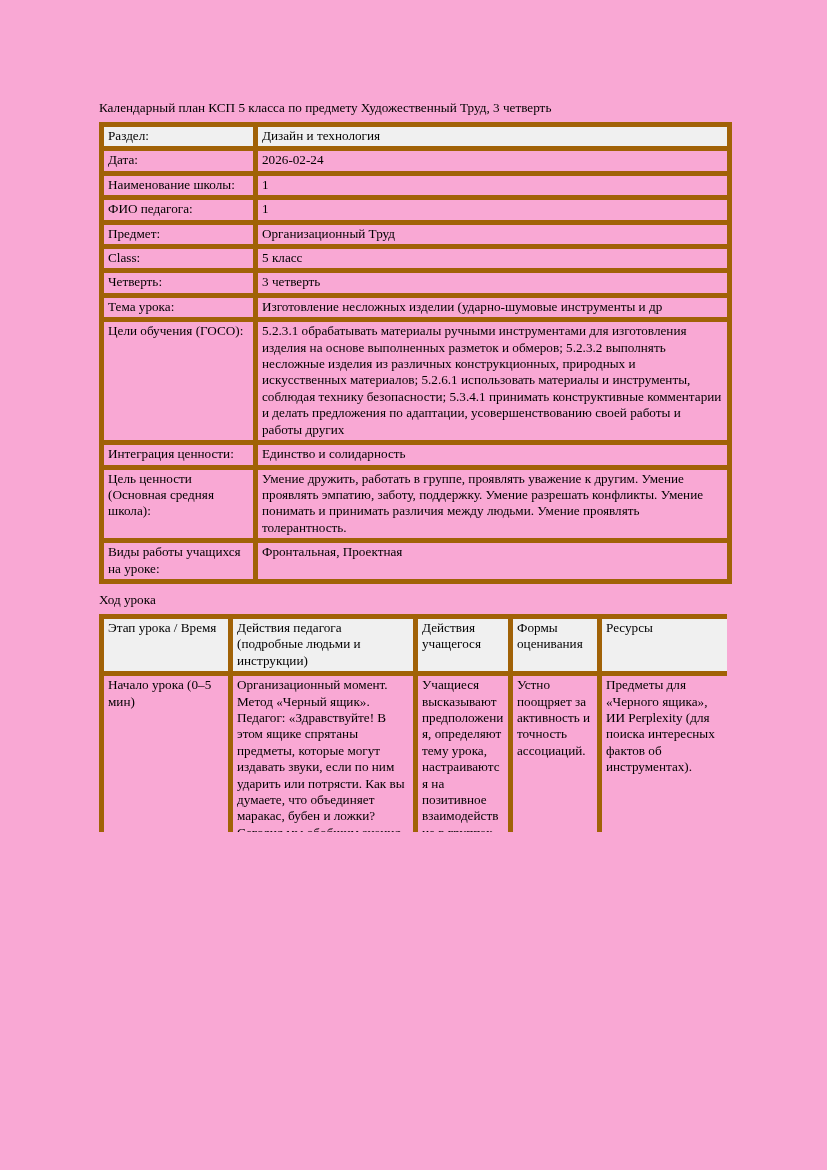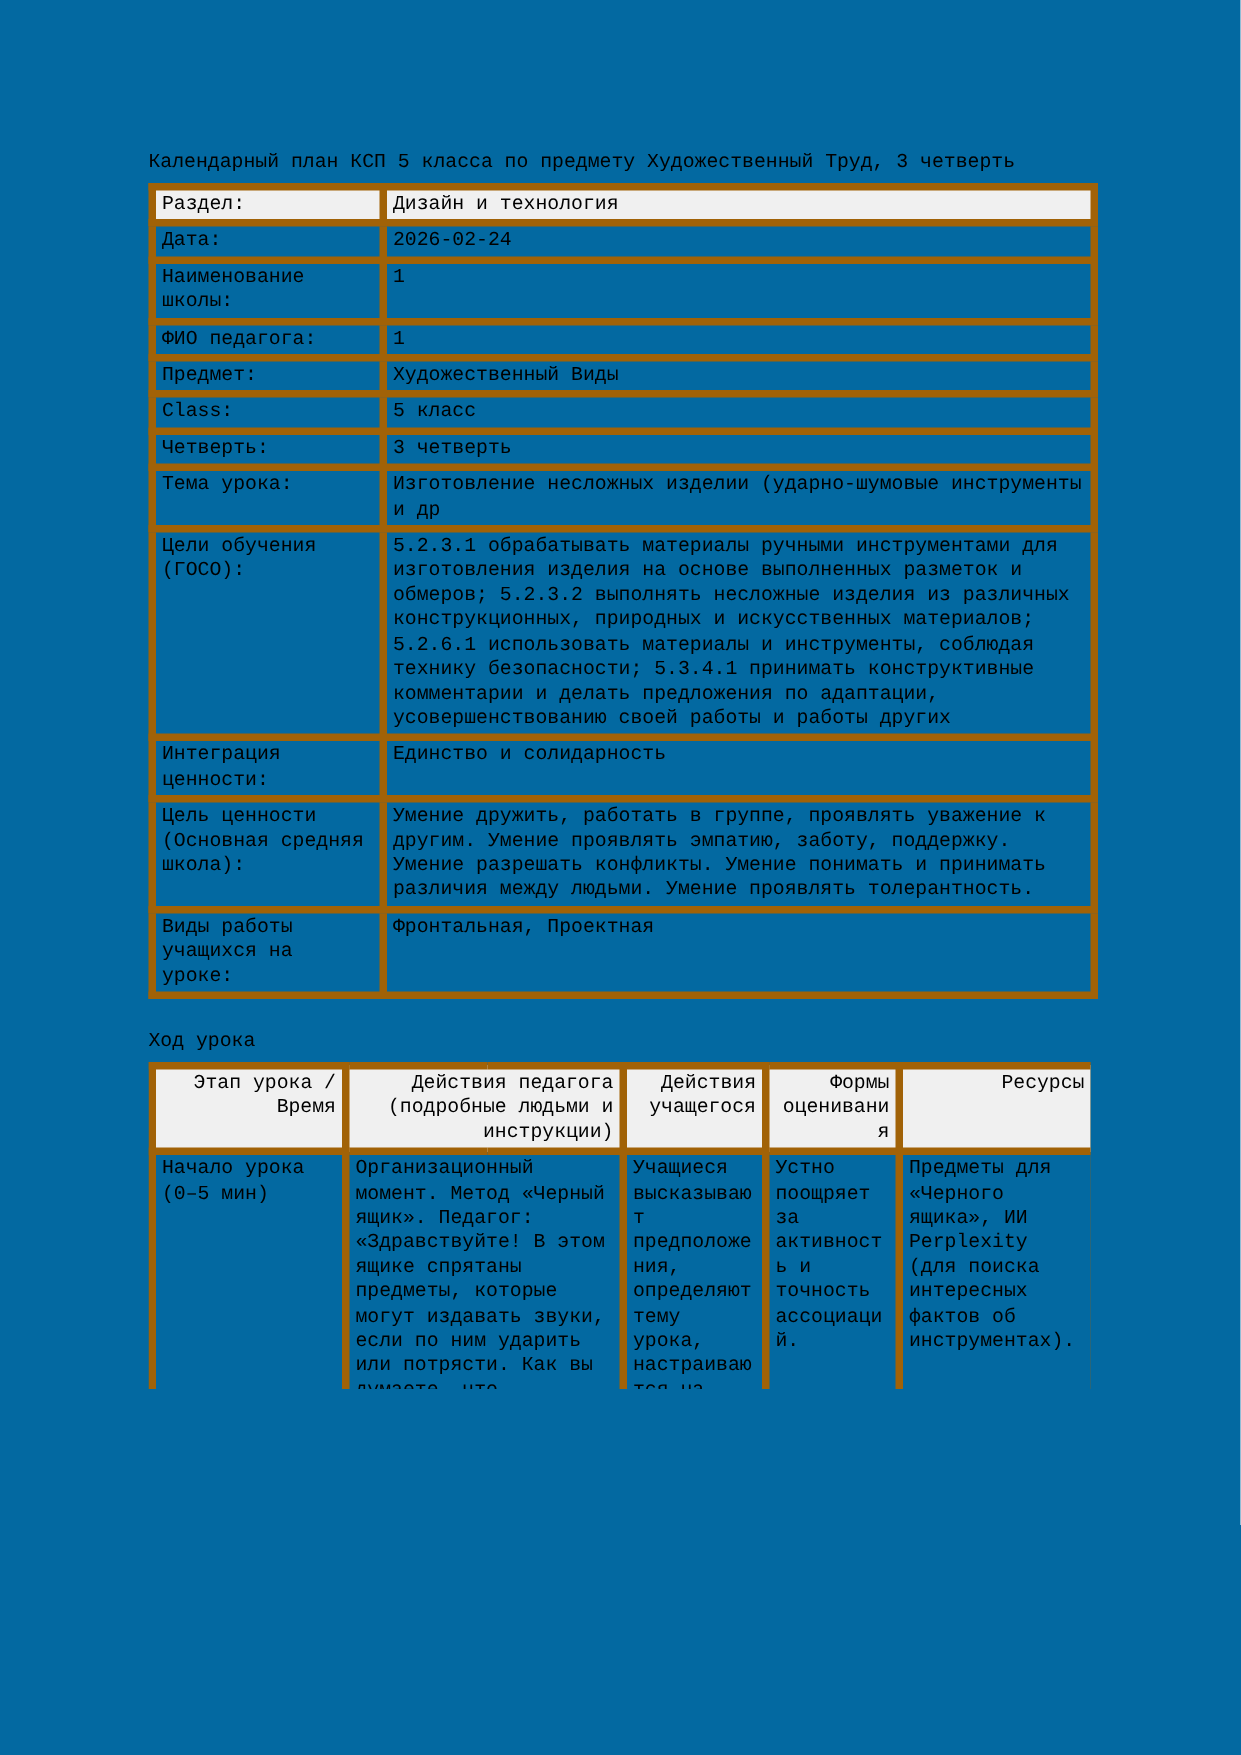--- a/index.html
+++ b/index.html
@@ -4,42 +4,42 @@
 <style>
   html, body {
     margin: 0;
     padding: 0;
     background: #ffffff;
   }
   .page {
     position: relative;
     width: 827px;
     height: 1170px;
-    background: #0369a1;
+    background: #f9a8d4;
     overflow: hidden;
-    font-family: Liberation Mono, monospace;
+    font-family: Liberation Serif, serif;
     color: #000000;
   }
   .content {
     position: absolute;
     left: 99px;
     top: 100px;
     width: 628px;
   }
   .doc-title {
     font-size: 13.2px;
     line-height: 16px;
     margin: 0 0 6px 0;
     white-space: nowrap;
     font-weight: normal;
   }
   .section-label {
     font-size: 13.2px;
     line-height: 16px;
-    margin: 20px 0 6px 0;
+    margin: 8px 0 6px 0;
   }
   table.doc-table {
     border-collapse: collapse;
     width: 628px;
     table-layout: fixed;
     font-size: 13.2px;
     line-height: 16.4px;
   }
   table.doc-table td,
   table.doc-table th {
@@ -57,21 +57,21 @@
   table.info-table col.c-value { width: 474px; }
   table.info-table tr.shaded td { background: #f0f0f0; }
 
   
   table.flow-table col.c1 { width: 129px; }
   table.flow-table col.c2 { width: 94px; }
   table.flow-table col.c3 { width: 91px; }
   table.flow-table col.c4 { width: 95px; }
   table.flow-table col.c5 { width: 89px; }
   table.flow-table col.c6 { width: 130px; }
-  table.flow-table thead td { background: #f0f0f0; text-align: right; }
+  table.flow-table thead td { background: #f0f0f0; }
   table.flow-table td.tall { height: 270px; }
   
   .clip-wrap {
     position: relative;
     max-height: 218px;
     overflow: hidden;
   }
 </style>
 </head>
 <body>
@@ -98,21 +98,21 @@
         <tr>
           <td>Наименование школы:</td>
           <td>1</td>
         </tr>
         <tr>
           <td>ФИО педагога:</td>
           <td>1</td>
         </tr>
         <tr>
           <td>Предмет:</td>
-          <td>Художественный Виды</td>
+          <td>Организационный Труд</td>
         </tr>
         <tr>
           <td>Class:</td>
           <td>5 класс</td>
         </tr>
         <tr>
           <td>Четверть:</td>
           <td>3 четверть</td>
         </tr>
         <tr>

